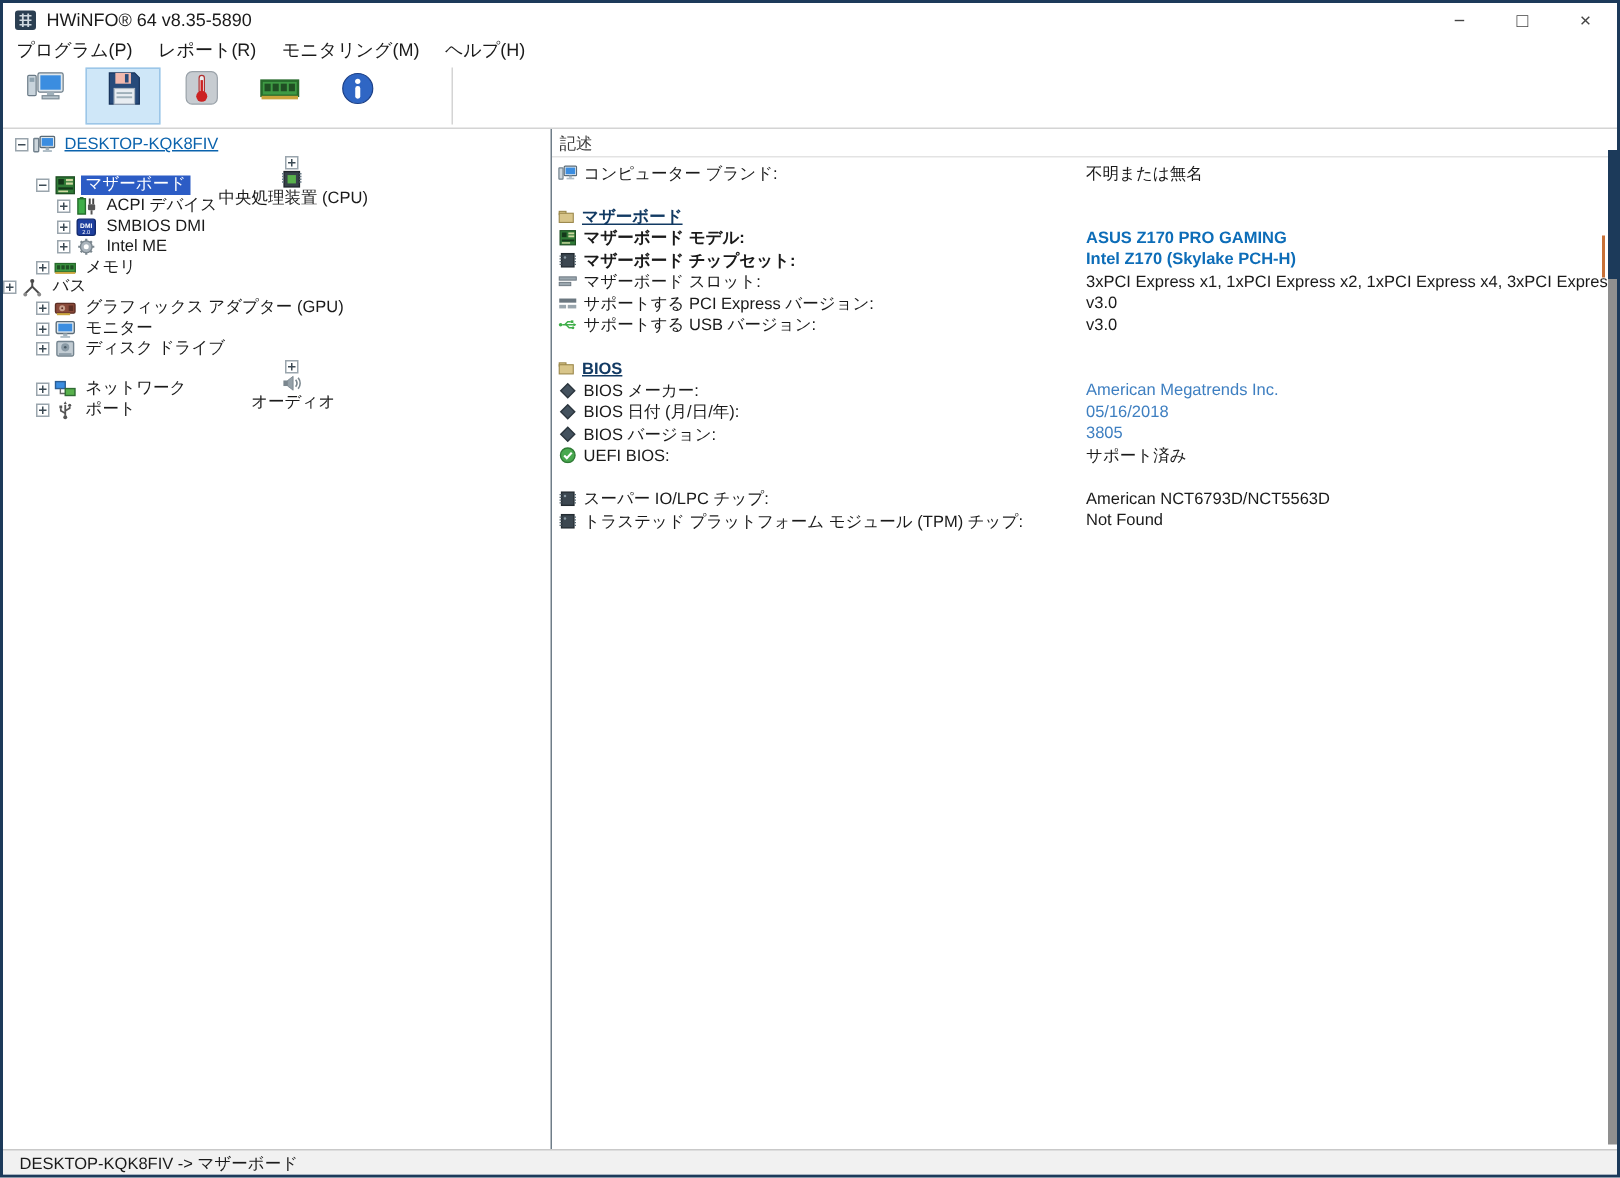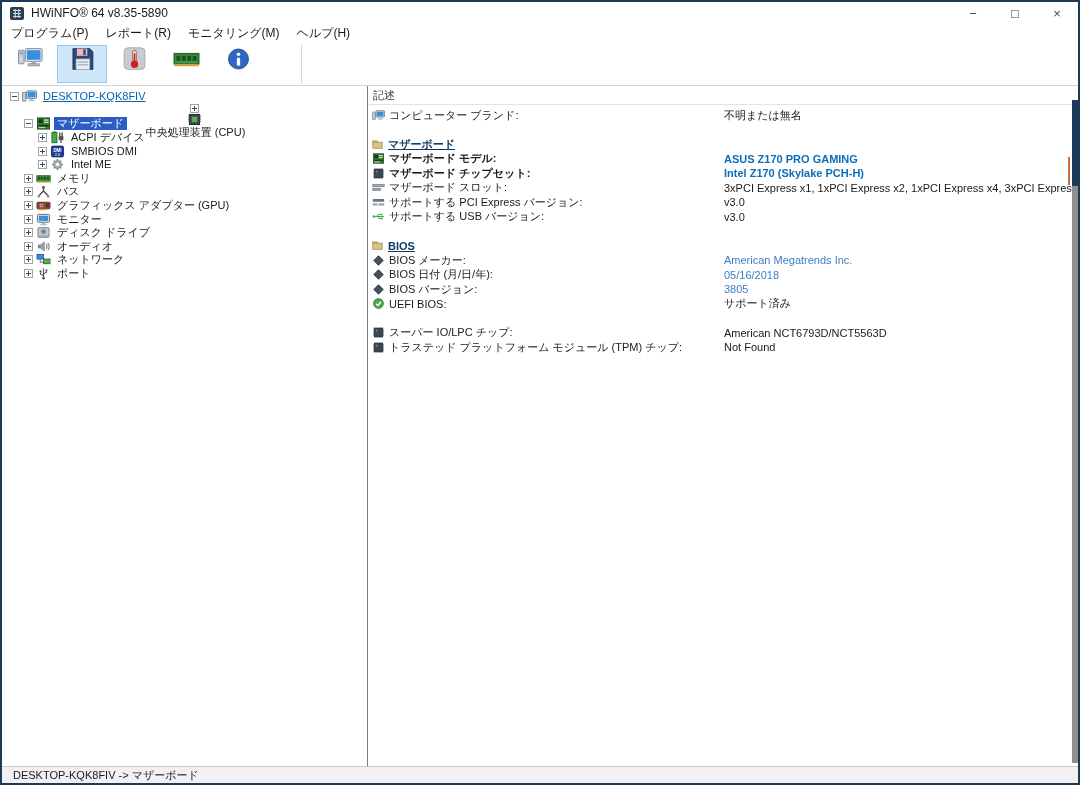--- a/index.html
+++ b/index.html
@@ -245,21 +245,21 @@
               <rect x="0.8" y="4" width="14.4" height="6" fill="#3e9a44" stroke="#276b2c"></rect>
               <rect x="2" y="5.2" width="2.4" height="3" fill="#1f4f23"></rect>
               <rect x="5.2" y="5.2" width="2.4" height="3" fill="#1f4f23"></rect>
               <rect x="8.4" y="5.2" width="2.4" height="3" fill="#1f4f23"></rect>
               <rect x="11.6" y="5.2" width="2.4" height="3" fill="#1f4f23"></rect>
               <rect x="0.8" y="10" width="14.4" height="1.4" fill="#caa53d"></rect>
             </svg>
           </span>
           <span class="tree-label">メモリ</span>
         </div>
-        <div class="tree-row" style="padding-left: 22px;">
+        <div class="tree-row" style="">
           <span class="expander plus"></span>
           <span class="icon tree-icon">
             <svg viewBox="0 0 16 14">
               <path d="M3 11.5 L8 6.5 L13 11.5" fill="none" stroke="#4a4a4a" stroke-width="1.4"></path>
               <path d="M8 6.5 V3.5" stroke="#4a4a4a" stroke-width="1.4"></path>
               <circle cx="8" cy="2.6" r="1.5" fill="#4a4a4a"></circle>
               <circle cx="3" cy="12.2" r="1.4" fill="#8a8a8a"></circle>
               <circle cx="13" cy="12.2" r="1.4" fill="#8a8a8a"></circle>
             </svg>
           </span>
@@ -295,21 +295,21 @@
           <span class="icon tree-icon">
             <svg viewBox="0 0 16 14">
               <rect x="2" y="1.8" width="12" height="10.4" rx="1" fill="#c2ccd3" stroke="#74848f"></rect>
               <circle cx="8" cy="6" r="2.9" fill="#8a9aa5"></circle>
               <circle cx="8" cy="6" r="0.9" fill="#4a5a64"></circle>
               <rect x="3.5" y="10.2" width="9" height="1.2" fill="#8a9aa5"></rect>
             </svg>
           </span>
           <span class="tree-label">ディスク ドライブ</span>
         </div>
-        <div class="tree-row" style="padding-left: 22px;">
+        <div class="tree-row" style="padding-left: 22px; flex-direction: column;">
           <span class="expander plus"></span>
           <span class="icon tree-icon">
             <svg viewBox="0 0 16 14">
               <rect x="2" y="5" width="3" height="4" fill="#7a868e"></rect>
               <path d="M5 5 L9 2 V12 L5 9 Z" fill="#95a1a9" stroke="#6b7780" stroke-width="0.5"></path>
               <path d="M10.8 4.5 a4 4 0 0 1 0 5 M12.6 3 a6.5 6.5 0 0 1 0 8" stroke="#7a868e" fill="none" stroke-width="1.2"></path>
             </svg>
           </span>
           <span class="tree-label">オーディオ</span>
         </div>

